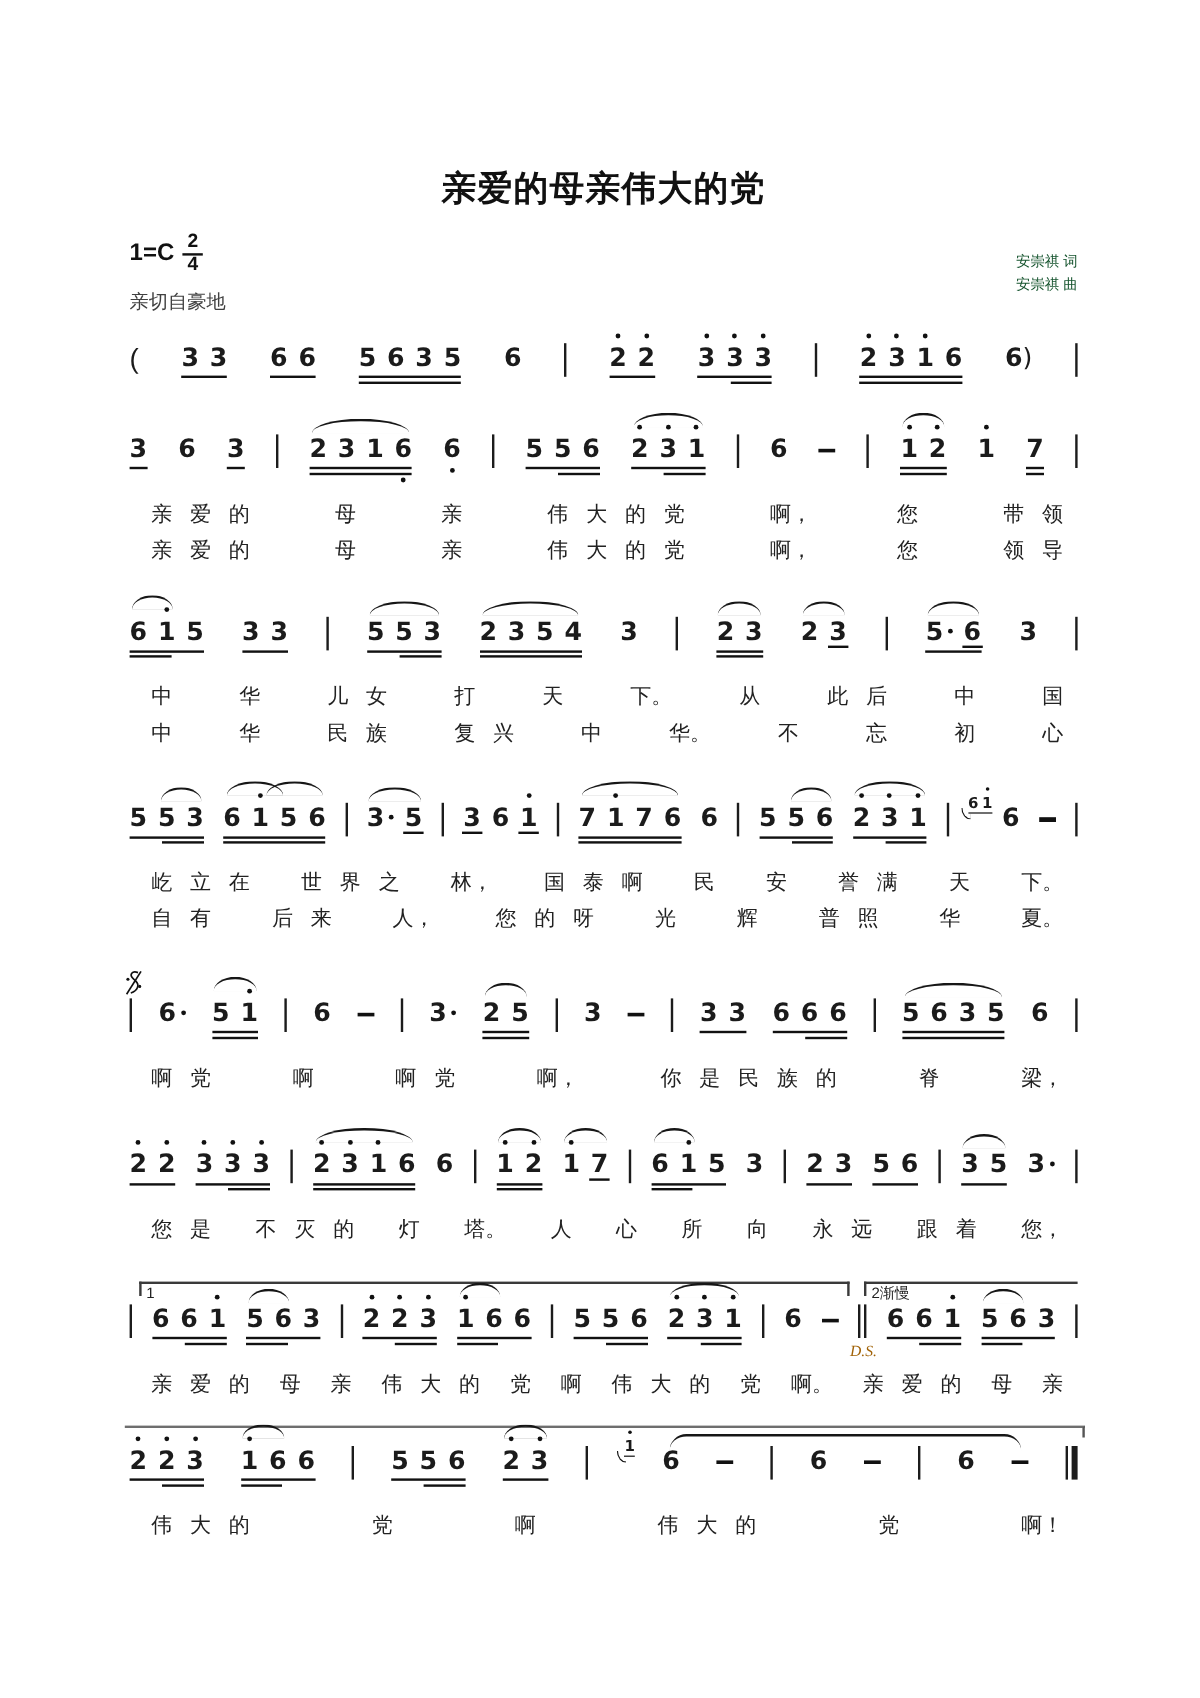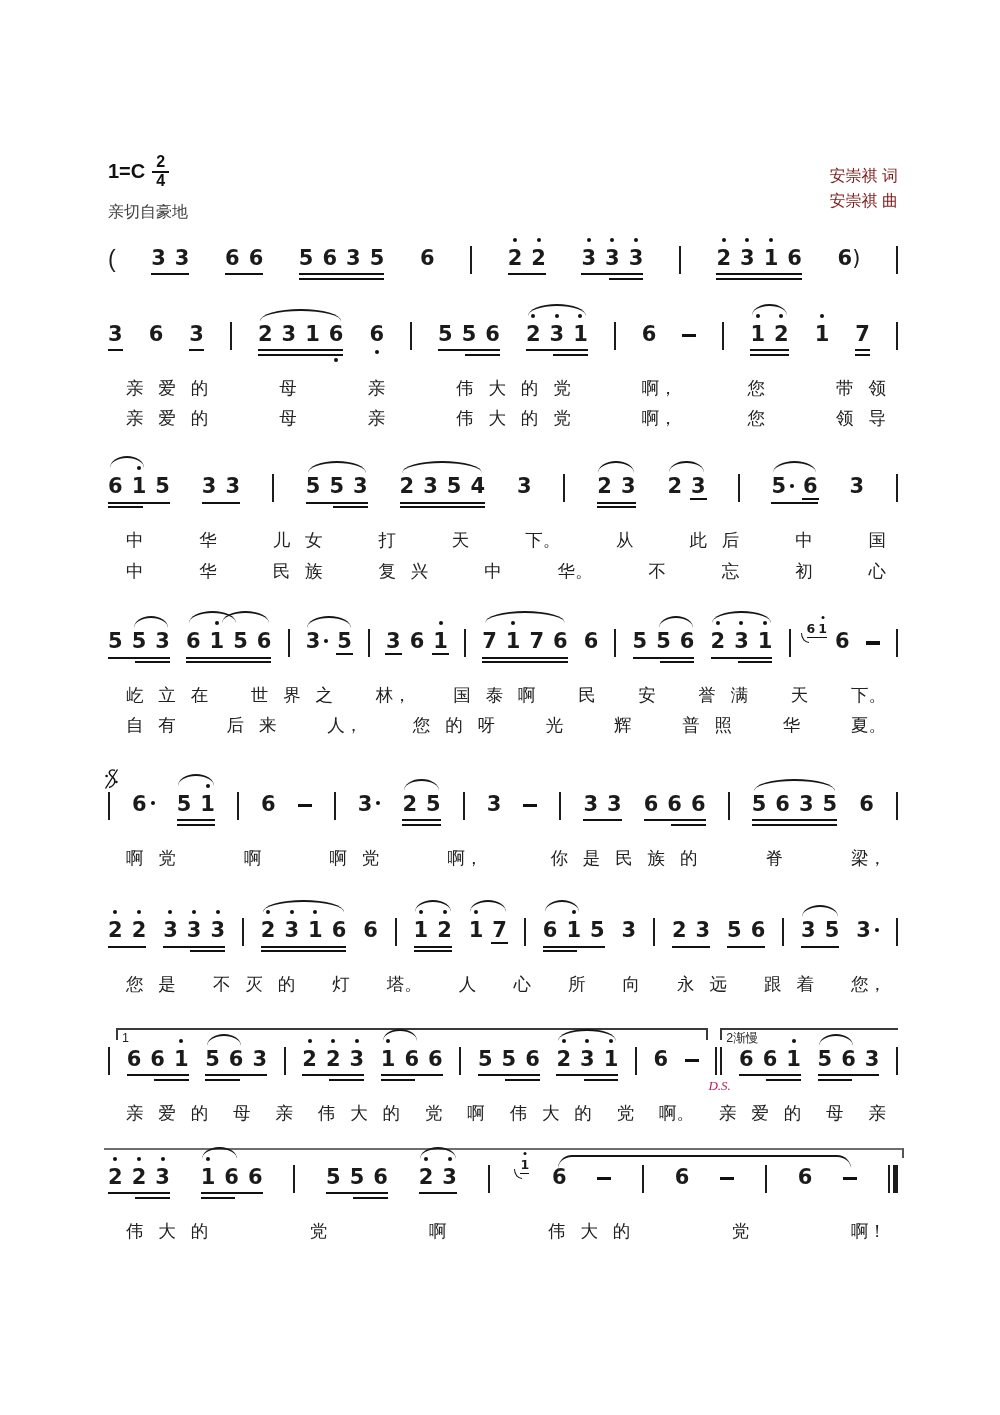--- a/index.html
+++ b/index.html
@@ -5,21 +5,21 @@
   html,body{margin:0;padding:0;background:#ffffff;}
   body{width:1000px;height:1415px;overflow:hidden;font-family:"Liberation Sans","DejaVu Sans",sans-serif;color:#1b1b1b;}
   .page{box-sizing:border-box;width:1000px;height:1415px;padding:138px 102px 0 108px;background:#fff;}
   .title{text-align:center;font-size:29px;font-weight:bold;letter-spacing:1px;color:#111;}
   .hdr-row{display:flex;justify-content:space-between;align-items:center;margin-top:16px;}
   .keysig{display:flex;align-items:center;gap:7px;font-size:20px;font-weight:bold;color:#111;}
   .frac{display:inline-flex;flex-direction:column;align-items:center;font-size:16px;font-weight:bold;line-height:1.05;}
   .frac .den{border-top:2.2px solid #111;}
   .frac .num,.frac .den{padding:0 4px;}
   .tempo{font-size:16px;margin-top:12px;color:#404040;}
-  .credits{text-align:right;font-size:16px;line-height:1.6;color:#7f1d1d;}
+  .credits{text-align:right;font-size:12px;line-height:1.6;color:#14532d;}
 
   
   .score{margin-top:4px;}
   .sys{position:relative;}
   .noterow{position:relative;display:flex;justify-content:space-between;align-items:flex-start;min-height:46px;}
   .note{position:relative;font-size:21px;font-weight:bold;line-height:26px;font-family:"DejaVu Sans",sans-serif;white-space:nowrap;}
   .note .post{font-weight:normal;font-size:21px;}
   .paren{font-size:23px;font-weight:normal;line-height:28px;}
   .hi{position:absolute;top:-7px;left:50%;transform:translateX(-50%);width:4px;height:4px;border-radius:50%;background:#111;}
   .lo{position:absolute;left:50%;transform:translateX(-50%);width:4px;height:4px;border-radius:50%;background:#111;}
@@ -33,21 +33,21 @@
   .beam.w-full{width:100%;}
   .beam.w-r{width:56%;align-self:flex-end;}
   .beam.w-l{width:56%;align-self:flex-start;}
   .slur{position:absolute;top:-12px;height:10px;left:3%;right:3%;border-top:2px solid #161616;border-radius:50% 50% 0 0/100% 100% 0 0;}
   .grp.hasdots .slur{top:-17px;}
   .slur.s-l{right:42%;}
   .slur.s-r{left:42%;}
   .bar{width:2px;height:28px;background:#1c1c1c;margin-top:1px;}
   .dbarwrap{position:relative;display:flex;gap:3px;margin-top:1px;}
   .dbarwrap .b{width:2px;height:28px;background:#1c1c1c;}
-  .ds{position:absolute;top:31px;left:-7px;font-family:"Liberation Serif","DejaVu Serif",serif;font-style:italic;font-size:13px;color:#be185d;white-space:nowrap;}
+  .ds{position:absolute;top:31px;left:-7px;font-family:"Liberation Serif","DejaVu Serif",serif;font-style:italic;font-size:13px;color:#a16207;white-space:nowrap;}
   .finalbar{display:flex;gap:3px;margin-top:1px;}
   .finalbar .thin{width:2px;height:28px;background:#1c1c1c;}
   .finalbar .thick{width:5px;height:28px;background:#1c1c1c;}
   .dash{width:14px;height:3.5px;background:#111;margin-top:13px;}
   .grace{position:relative;display:flex;margin-top:-7px;margin-right:-8px;}
   .grace .gwrap{display:flex;gap:3px;border-bottom:1.7px solid #111;padding-bottom:1px;}
   .gnote{position:relative;font-size:12.5px;font-weight:bold;line-height:15px;font-family:"DejaVu Sans",sans-serif;}
   .gnote .hi{top:-5px;width:3px;height:3px;}
   .grace::after{content:"";position:absolute;left:-6px;bottom:-5px;width:7px;height:9px;border-left:1.6px solid #111;border-bottom:1.6px solid #111;border-bottom-left-radius:100% 100%;}
   .bigarc{position:absolute;top:-9px;height:16px;border-top:2px solid #161616;border-radius:14px 14px 0 0;}
@@ -59,20 +59,21 @@
   .topline{position:absolute;top:0;left:-4px;right:-6px;height:10px;border-top:2.5px solid #6e6e6e;border-right:2px solid #555;box-sizing:border-box;}
   .has-volta{padding-top:18px;}
   .has-topline{padding-top:16px;}
   .segno{position:absolute;left:-4px;top:-23px;width:15px;height:22px;}
   .segno svg{display:block;}
 </style>
 </head>
 <body>
 
 <div class="page">
+  <div class="title">亲爱的母亲伟大的党</div>
 
   <div class="hdr-row">
     <div>
       <div class="keysig">
         <span>1=C</span>
         <span class="frac">
           <span class="num">2</span>
           <span class="den">4</span>
         </span>
       </div>

